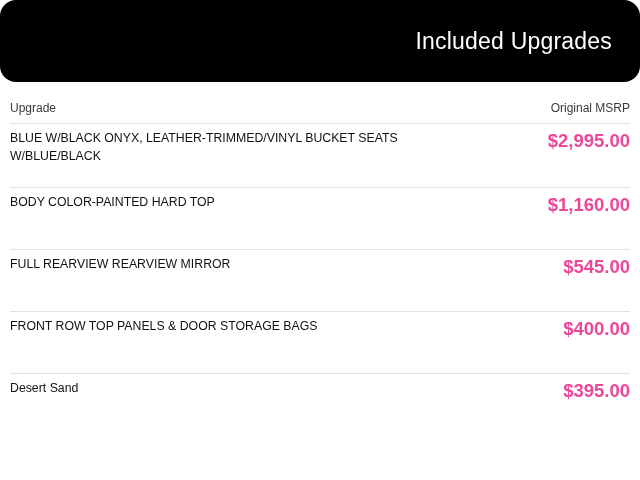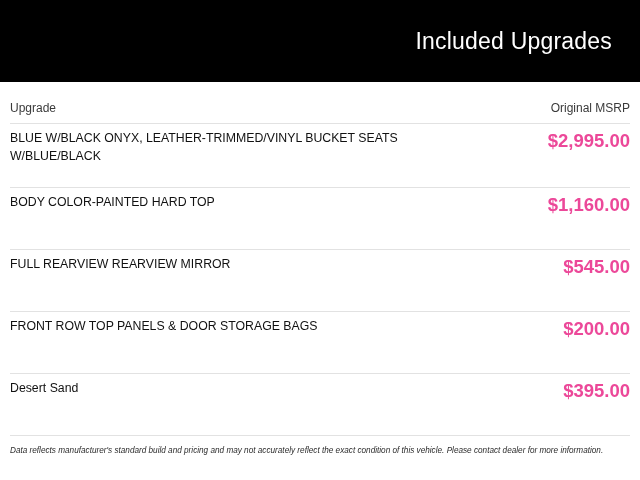--- a/index.html
+++ b/index.html
@@ -23,20 +23,21 @@
   
   .header {
     width: 640px;
     height: 82px;
     background: #000000;
     display: flex;
     align-items: center;
     justify-content: flex-end;
     box-sizing: border-box;
     padding-right: 28px;
+    border-radius: 16px;
   }
   .header-title {
     color: #ffffff;
     font-size: 23px;
     font-weight: 400;
     letter-spacing: 0.2px;
     line-height: 1;
   }
   
   .table {
@@ -126,24 +127,23 @@
       <div class="price">$1,160.00</div>
     </div>
 
     <div class="row">
       <div class="name">FULL REARVIEW REARVIEW MIRROR</div>
       <div class="price">$545.00</div>
     </div>
 
     <div class="row">
       <div class="name">FRONT ROW TOP PANELS &amp; DOOR STORAGE BAGS</div>
-      <div class="price">$200.00</div>
+      <div class="price">$400.00</div>
     </div>
 
     <div class="row">
       <div class="name">Desert Sand</div>
       <div class="price">$395.00</div>
     </div>
 
-    <div class="footnote">Data reflects manufacturer's standard build and pricing and may not accurately reflect the exact condition of this vehicle. Please contact dealer for more information.</div>
 
   </div>
 </div>
 
 </body></html>

